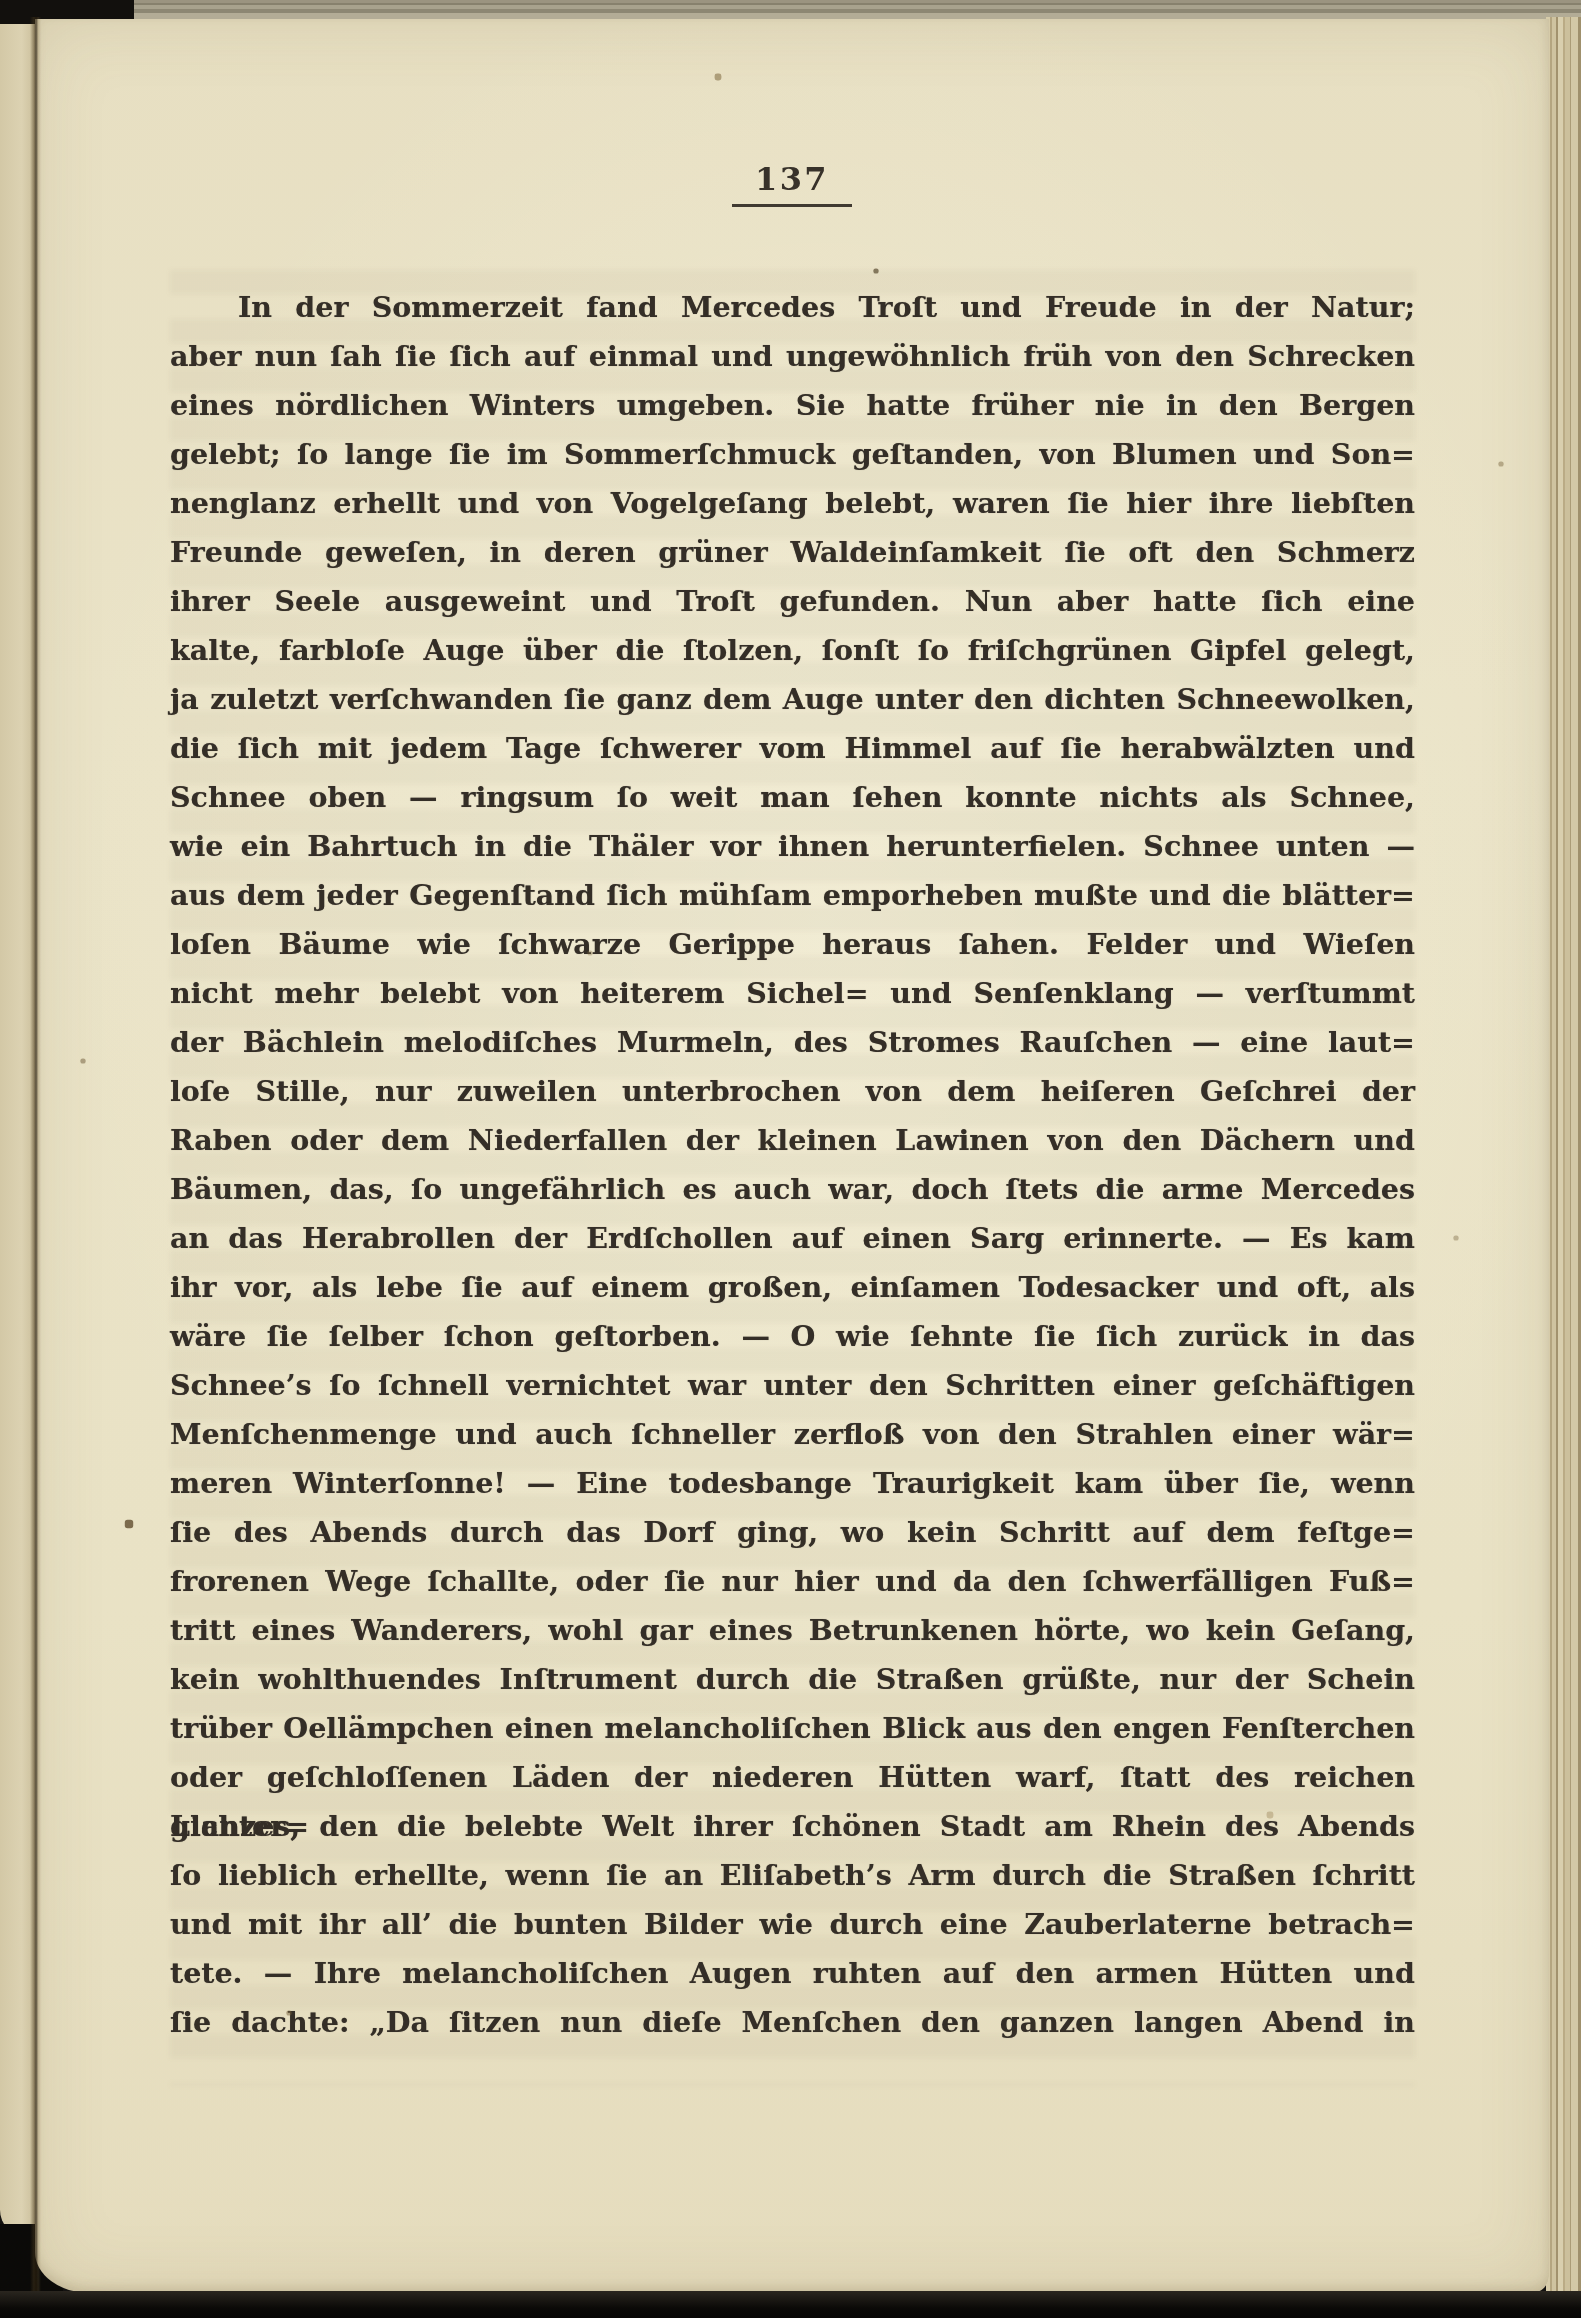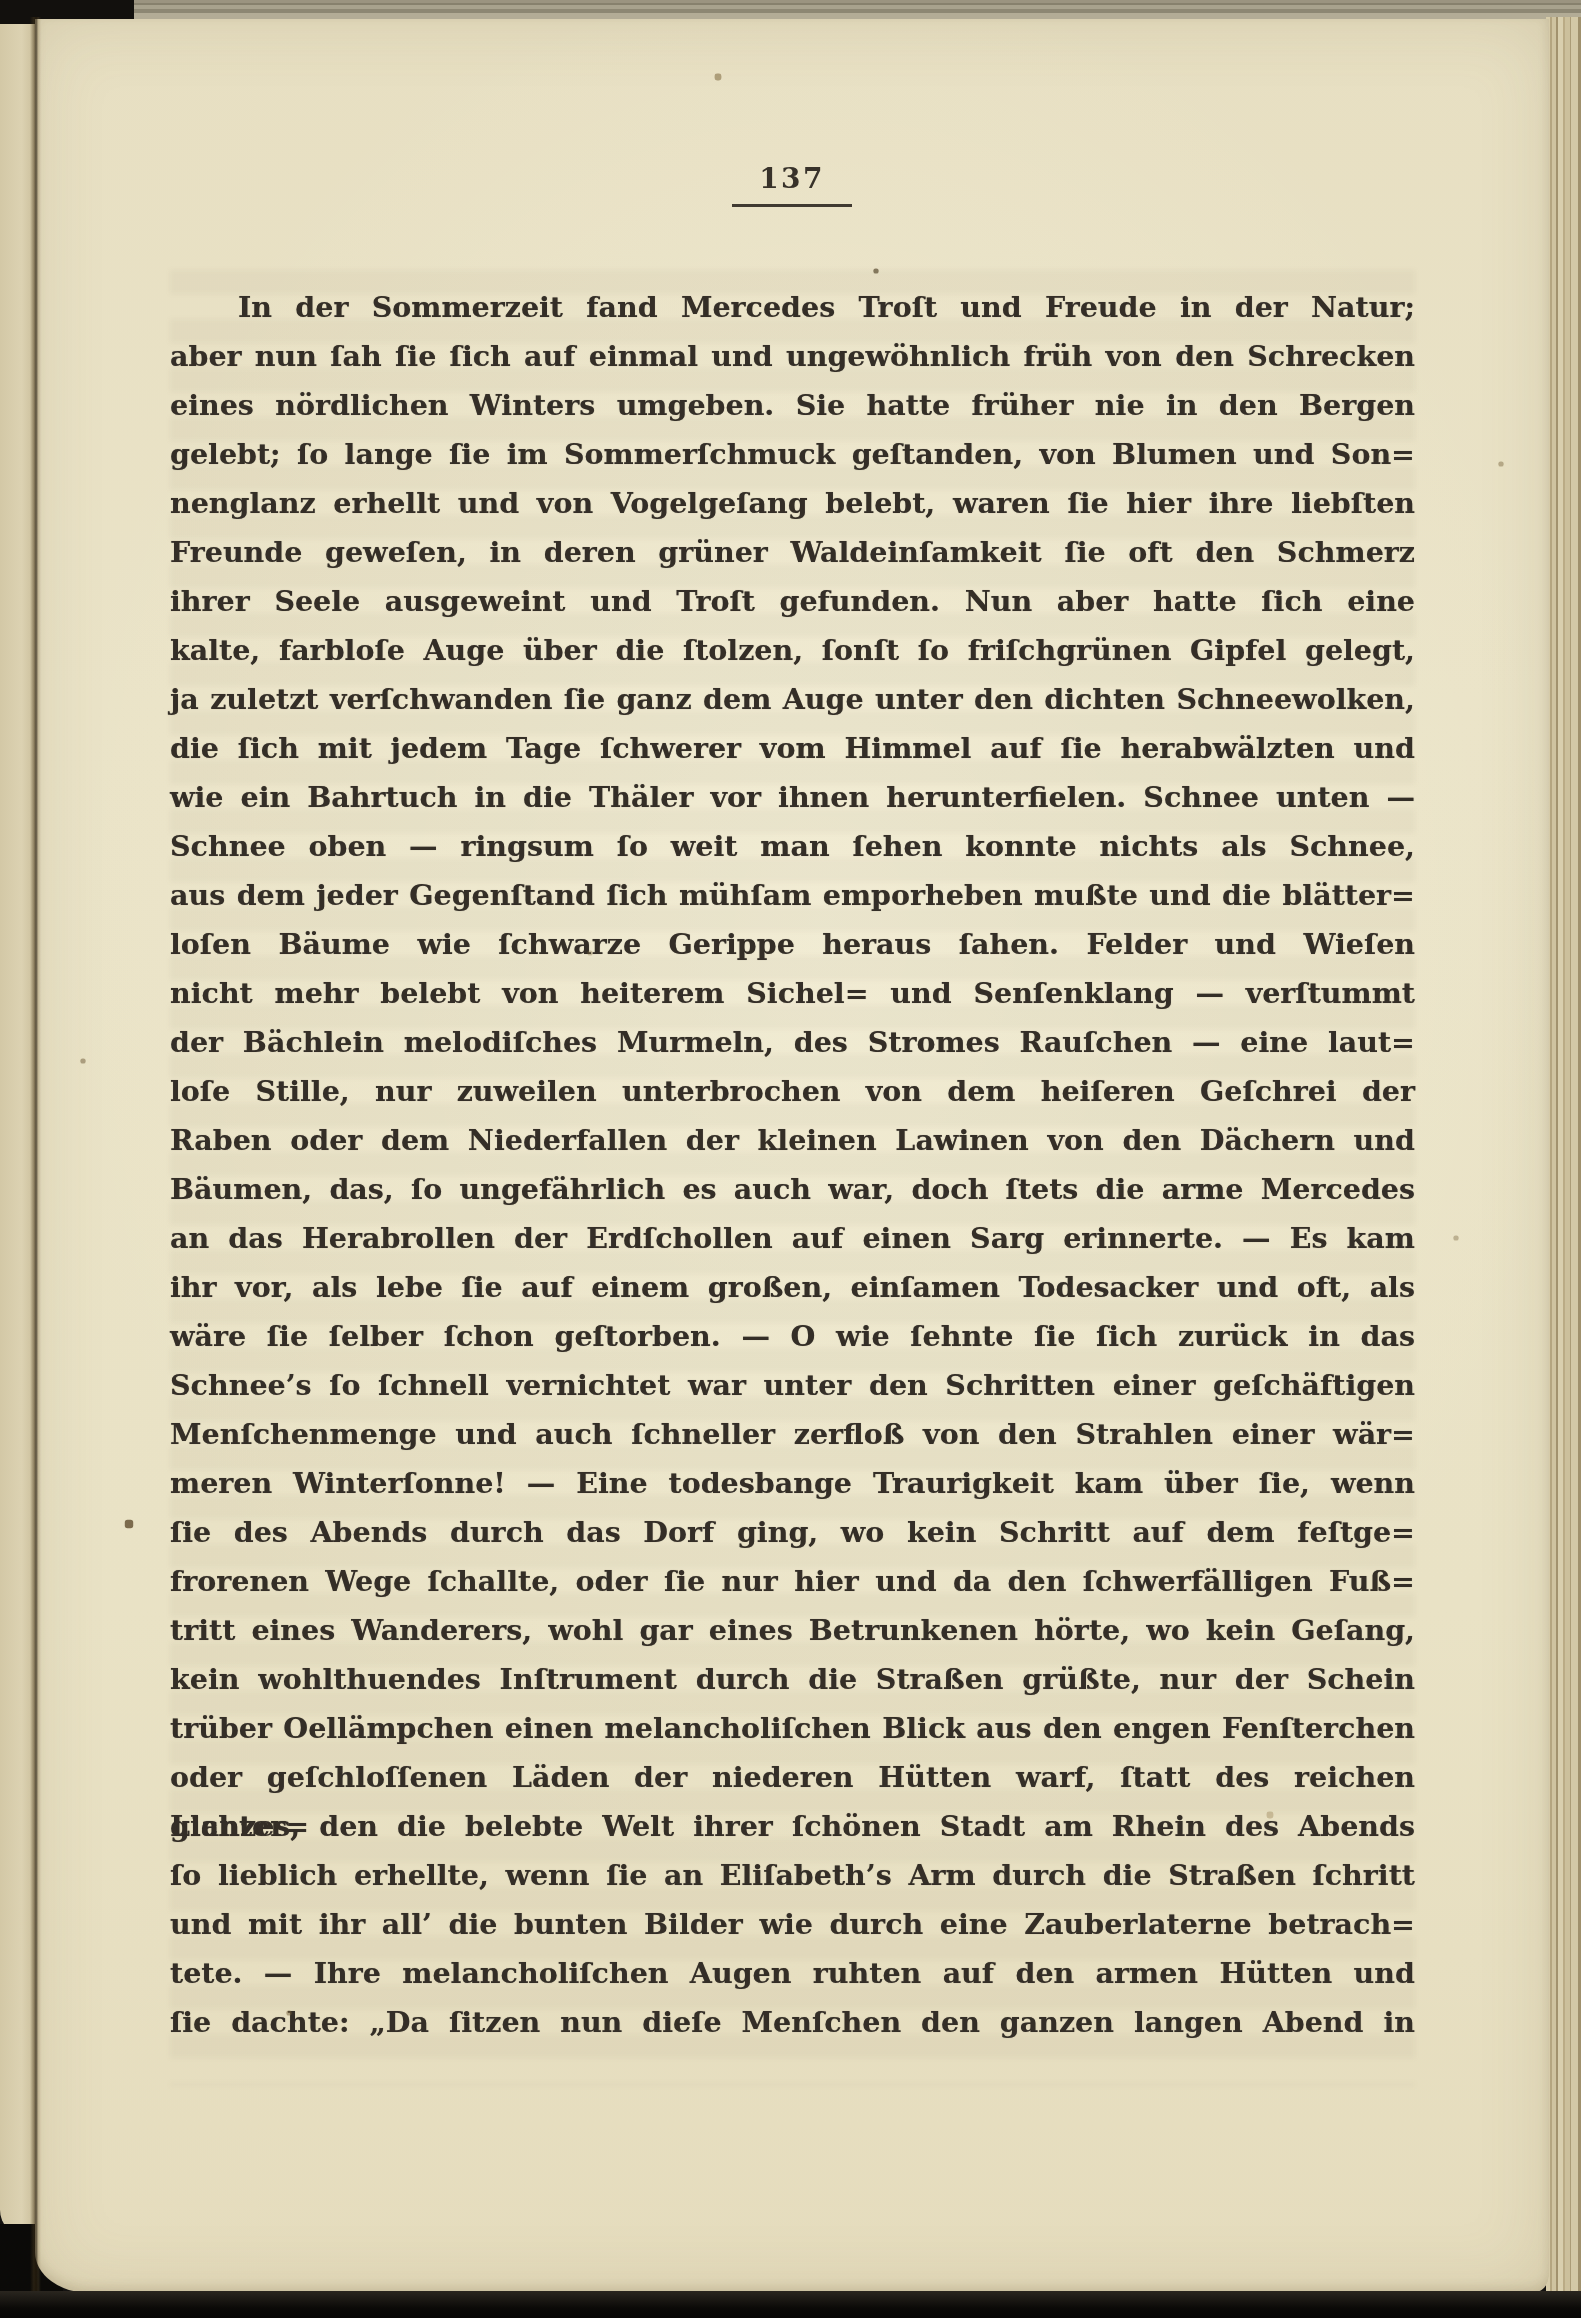--- a/index.html
+++ b/index.html
@@ -47,21 +47,21 @@
   .ghost {
     position: absolute; left: 135px; top: 251px; width: 1245px; height: 1816px;
     background: repeating-linear-gradient(180deg,
       rgba(112,100,78,.05) 0 24px, rgba(112,100,78,0) 24px 49px);
     filter: blur(2.4px);
   }
 
   .pagenum-wrap { position: absolute; left: 0; top: 141px; width: 100%; text-align: center; }
   .pagenum {
     display: inline-block;
-    font-size: 28px; line-height: 38px; letter-spacing: 2.4px;
+    font-size: 32px; line-height: 38px; letter-spacing: 2.4px;
     color: #38322a; font-weight: 600;
   }
   .pagenum-rule {
     width: 120px; height: 2.4px; margin: 6.3px auto 0;
     background: #403a31;
   }
 
   .text {
     position: absolute; left: 135px; top: 228px; width: 1245px;
     color: #342e27;
@@ -138,22 +138,22 @@
       <div class="ln first">In der Sommerzeit fand Mercedes Troſt und Freude in der Natur;</div>
       <div class="ln">aber nun ſah ſie ſich auf einmal und ungewöhnlich früh von den Schrecken</div>
       <div class="ln">eines nördlichen Winters umgeben. Sie hatte früher nie in den Bergen</div>
       <div class="ln">gelebt; ſo lange ſie im Sommerſchmuck geſtanden, von Blumen und Son=</div>
       <div class="ln">nenglanz erhellt und von Vogelgeſang belebt, waren ſie hier ihre liebſten</div>
       <div class="ln">Freunde geweſen, in deren grüner Waldeinſamkeit ſie oft den Schmerz</div>
       <div class="ln">ihrer Seele ausgeweint und Troſt gefunden. Nun aber hatte ſich eine</div>
       <div class="ln">kalte, farbloſe Auge über die ſtolzen, ſonſt ſo friſchgrünen Gipfel gelegt,</div>
       <div class="ln">ja zuletzt verſchwanden ſie ganz dem Auge unter den dichten Schneewolken,</div>
       <div class="ln">die ſich mit jedem Tage ſchwerer vom Himmel auf ſie herabwälzten und</div>
+      <div class="ln">Schnee oben — ringsum ſo weit man ſehen konnte nichts als Schnee,</div>
       <div class="ln">wie ein Bahrtuch in die Thäler vor ihnen herunterfielen. Schnee unten —</div>
-      <div class="ln">Schnee oben — ringsum ſo weit man ſehen konnte nichts als Schnee,</div>
       <div class="ln">aus dem jeder Gegenſtand ſich mühſam emporheben mußte und die blätter=</div>
       <div class="ln">loſen Bäume wie ſchwarze Gerippe heraus ſahen. Felder und Wieſen</div>
       <div class="ln">nicht mehr belebt von heiterem Sichel= und Senſenklang — verſtummt</div>
       <div class="ln">der Bächlein melodiſches Murmeln, des Stromes Rauſchen — eine laut=</div>
       <div class="ln">loſe Stille, nur zuweilen unterbrochen von dem heiſeren Geſchrei der</div>
       <div class="ln">Raben oder dem Niederfallen der kleinen Lawinen von den Dächern und</div>
       <div class="ln">Bäumen, das, ſo ungefährlich es auch war, doch ſtets die arme Mercedes</div>
       <div class="ln">an das Herabrollen der Erdſchollen auf einen Sarg erinnerte. — Es kam</div>
       <div class="ln">ihr vor, als lebe ſie auf einem großen, einſamen Todesacker und oft, als</div>
       <div class="ln">wäre ſie ſelber ſchon geſtorben. — O wie ſehnte ſie ſich zurück in das</div>

